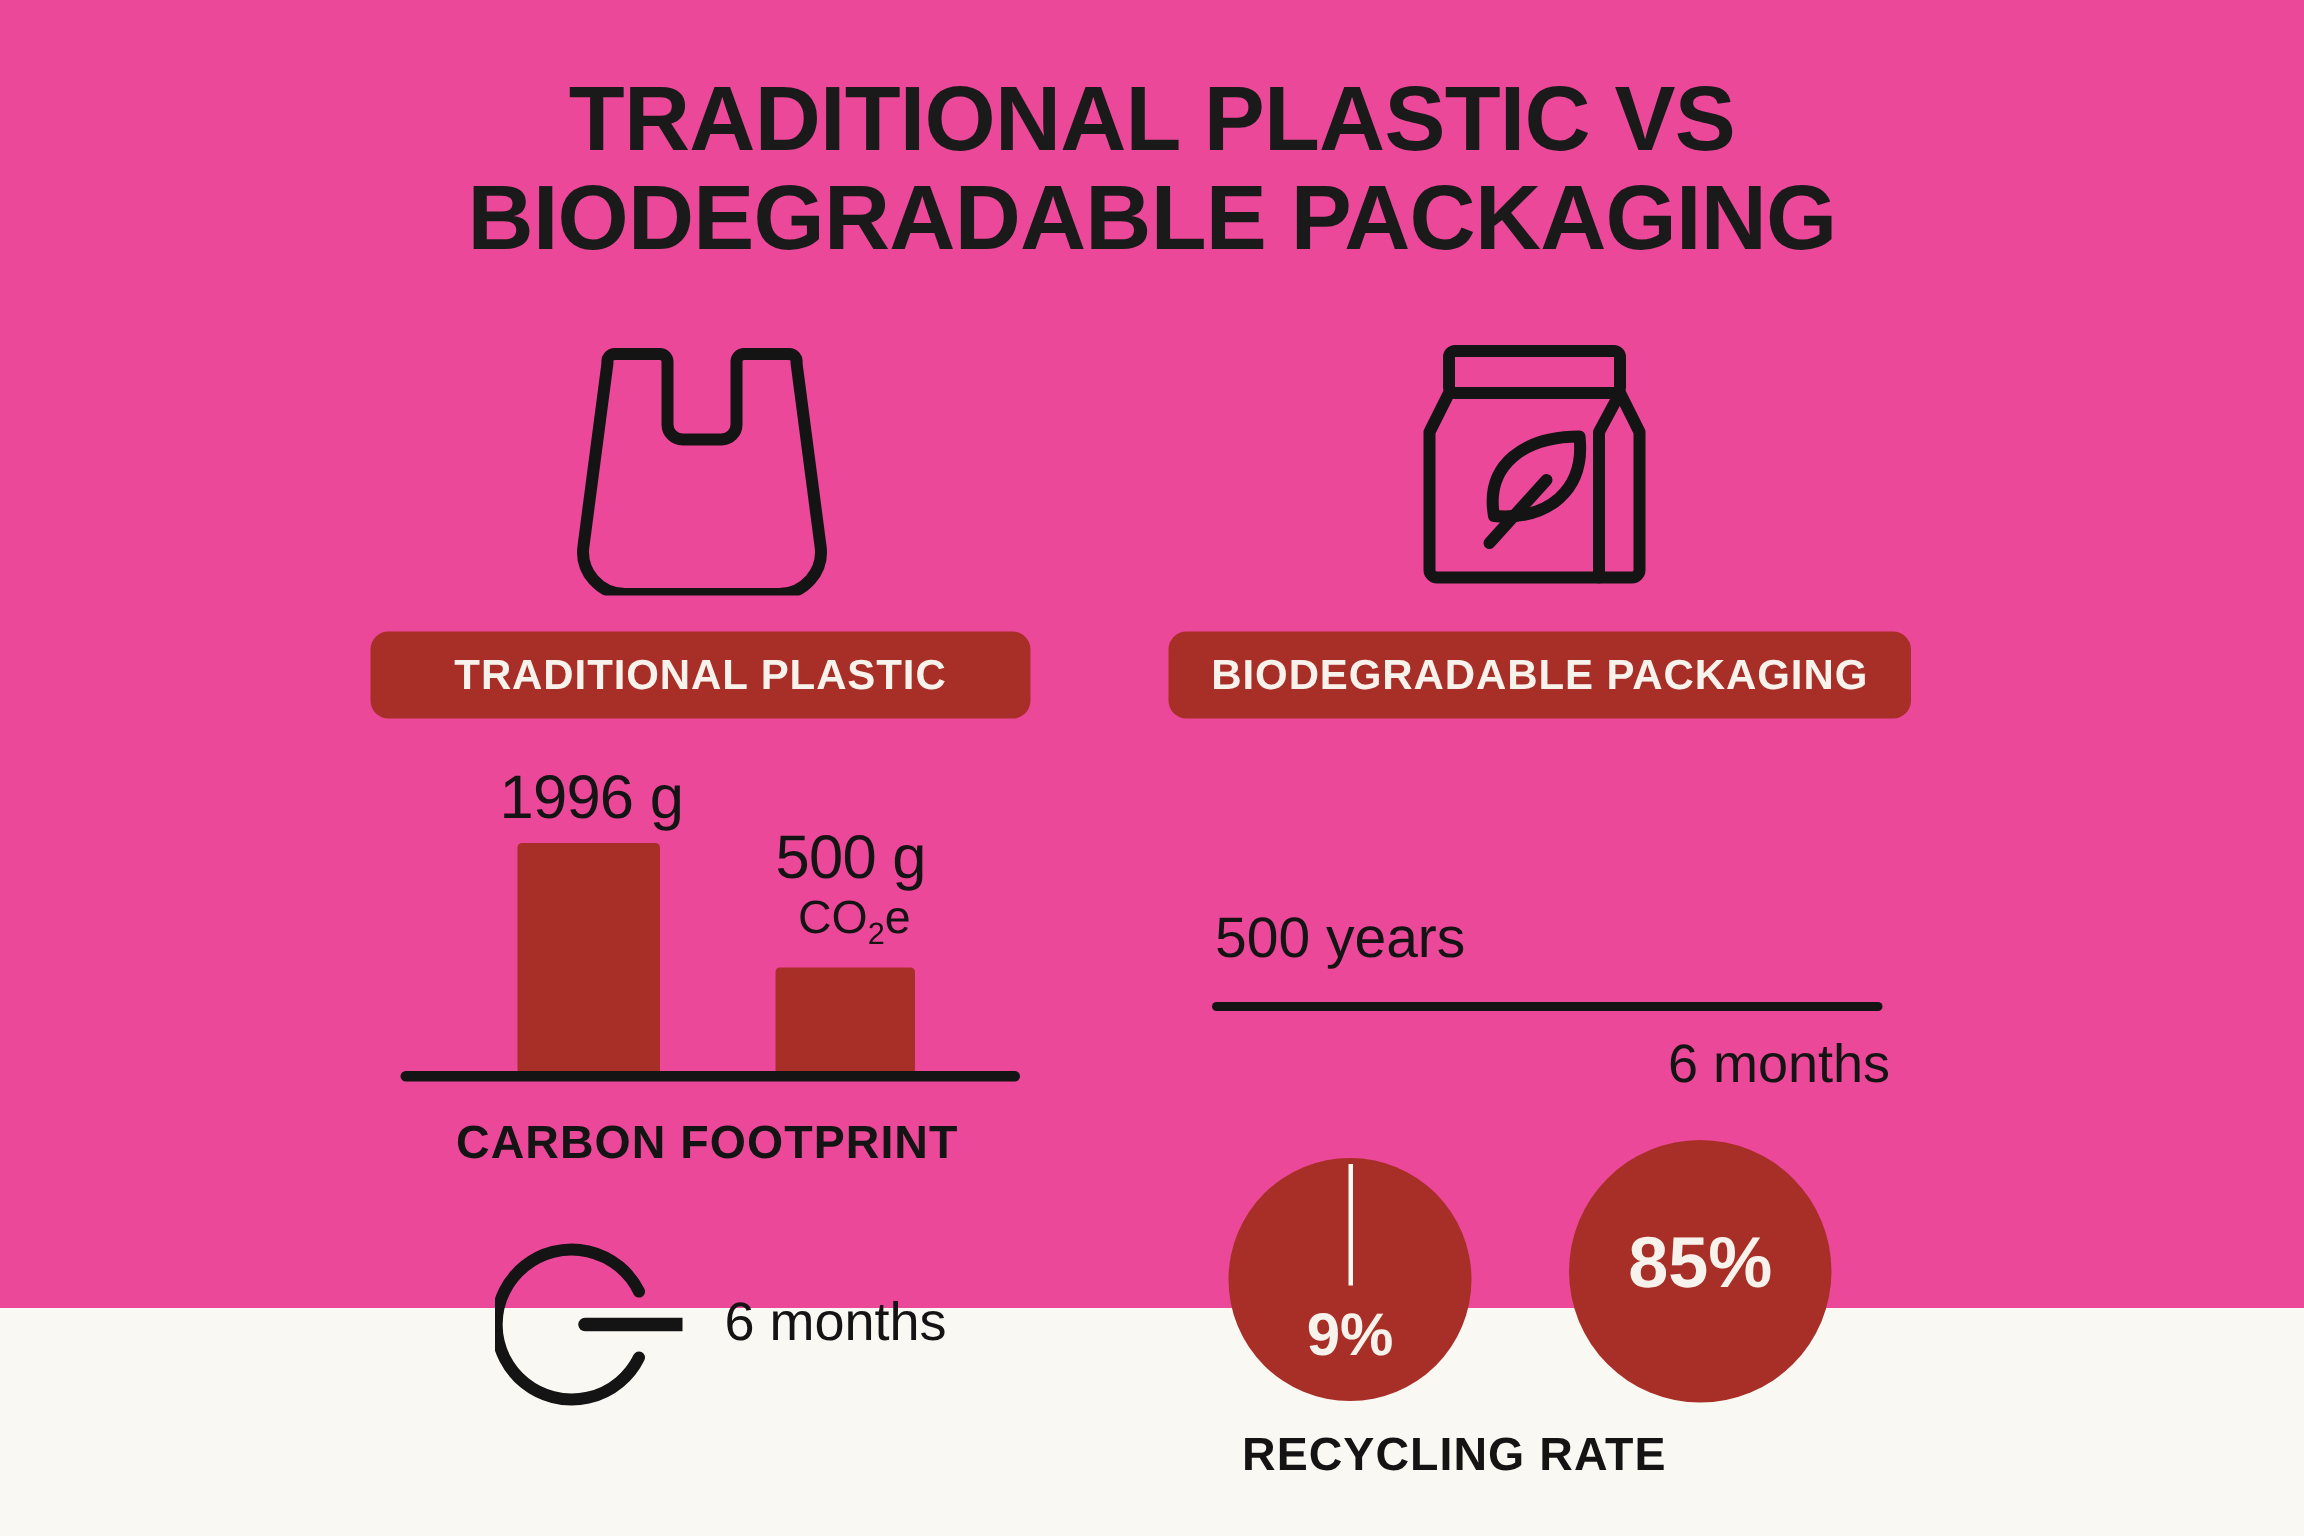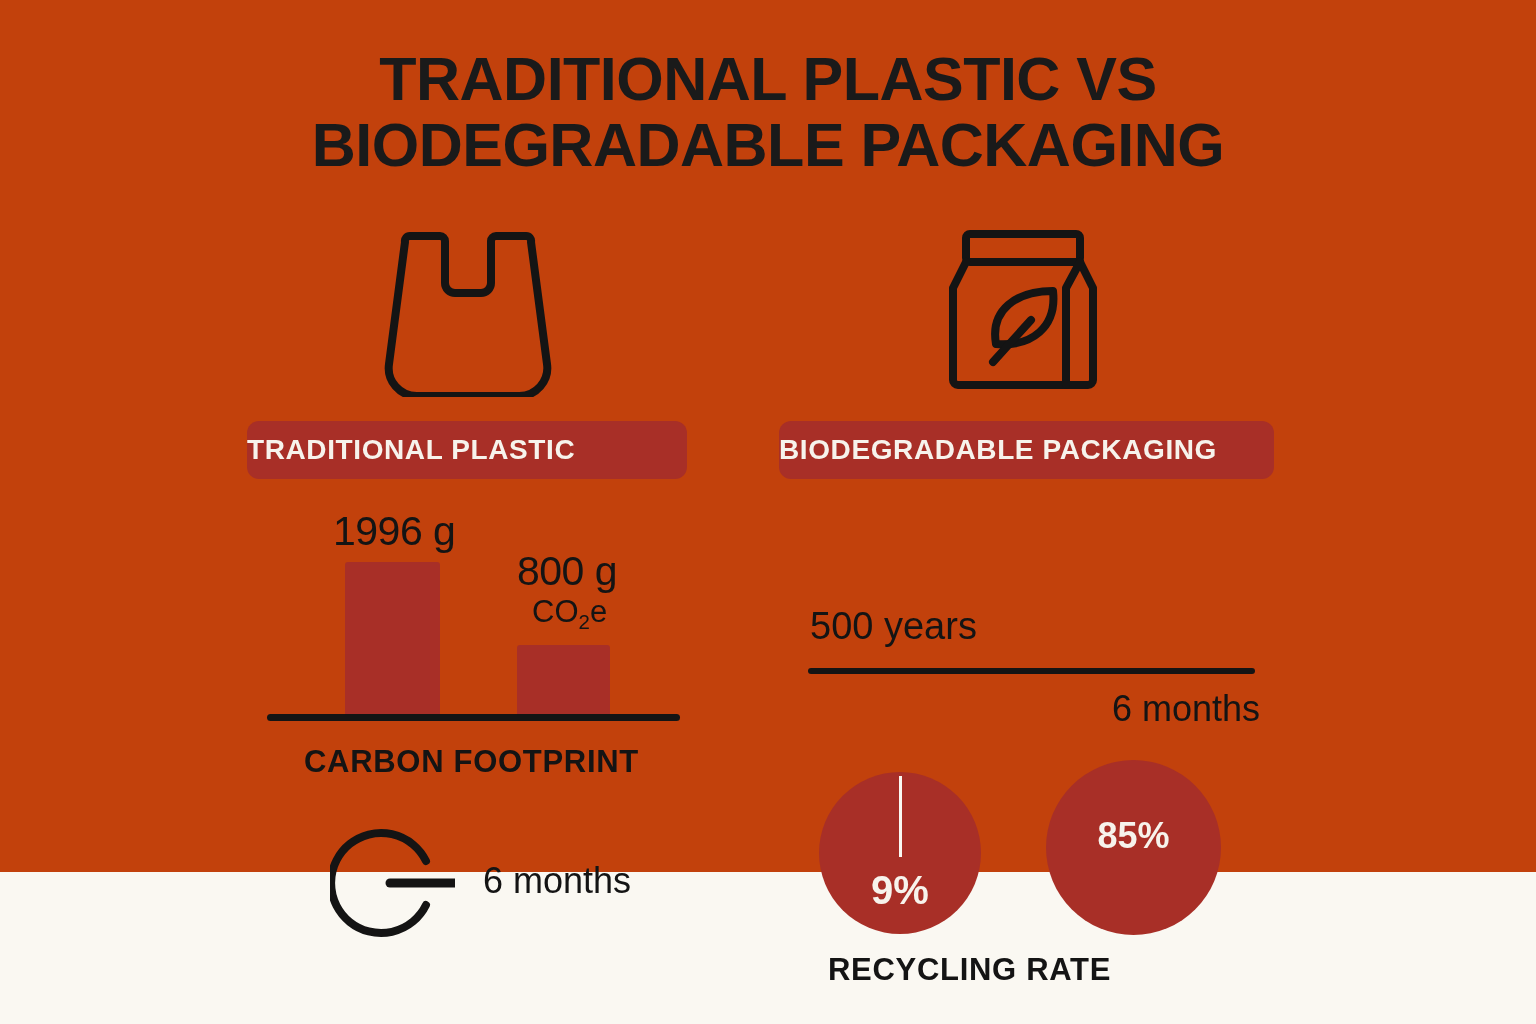--- a/index.html
+++ b/index.html
@@ -7,21 +7,21 @@
   html, body {
     width:1536px; height:1024px;
     background:#FAF8F2;
     font-family:"Liberation Sans", sans-serif;
     overflow:hidden;
   }
 
   #infographic {
     position:relative;
     width:1536px; height:872px;
-    background:#c2410c;
+    background:#ec4899;
   }
 
   
   .title-block {
     position:absolute;
     top:46px; left:0; width:1536px;
     text-align:center;
   }
   .title-line {
     display:block;
@@ -47,21 +47,21 @@
   }
   .icon-bag-wrap svg, .icon-paper-wrap svg { display:block; width:100%; height:100%; }
 
   
   .badge {
     position:absolute;
     background:#A82F27;
     border-radius:12px;
     display:flex;
     align-items:center;
-    justify-content:flex-start;
+    justify-content:center;
     color:#F7F3EC;
     font-weight:bold;
     font-size:28px;
     letter-spacing:0.6px;
     white-space:nowrap;
   }
   .badge-left  { left:247px; top:421px; width:440px; height:58px; }
   .badge-right { left:779px; top:421px; width:495px; height:58px; }
 
   
@@ -167,21 +167,21 @@
     background:#FAF8F2;
   }
 
   .pie-label {
     position:absolute;
     color:#F7F3EC;
     font-weight:bold;
     white-space:nowrap;
   }
   .pie-label-small { left:0; right:0; top:96px; text-align:center; font-size:40px; }
-  .pie-label-large { left:0; right:0; top:55px; text-align:center; font-size:36px; }
+  .pie-label-large { left:0; right:0; top:55px; text-align:center; font-size:48px; }
 </style>
 </head>
 <body>
 
 <div id="infographic">
 
   <div class="title-block">
     <span class="title-line">TRADITIONAL PLASTIC VS</span>
     <span class="title-line">BIODEGRADABLE PACKAGING</span>
   </div>
@@ -214,21 +214,21 @@
     <span>BIODEGRADABLE PACKAGING</span>
   </div>
 
   <div class="carbon-block">
     <div class="bar bar-tall"></div>
     <div class="bar bar-short"></div>
   </div>
   <div class="baseline"></div>
 
   <div class="bar-value value-2000">1996 g</div>
-  <div class="bar-value value-500">800 g</div>
+  <div class="bar-value value-500">500 g</div>
   <div class="value-co2e">CO<sub>2</sub>e</div>
 
   <div class="section-label label-carbon">CARBON FOOTPRINT</div>
 
   <div class="decomp-block">
     <svg class="decomp-circle-svg" viewBox="0 0 125 112">
       <path d="M96 34 A50 50 0 1 0 96 78" fill="none" stroke="#141414" stroke-width="8" stroke-linecap="round"></path>
       <line x1="60" y1="56" x2="158" y2="56" stroke="#141414" stroke-width="9" stroke-linecap="round"></line>
     </svg>
   </div>

